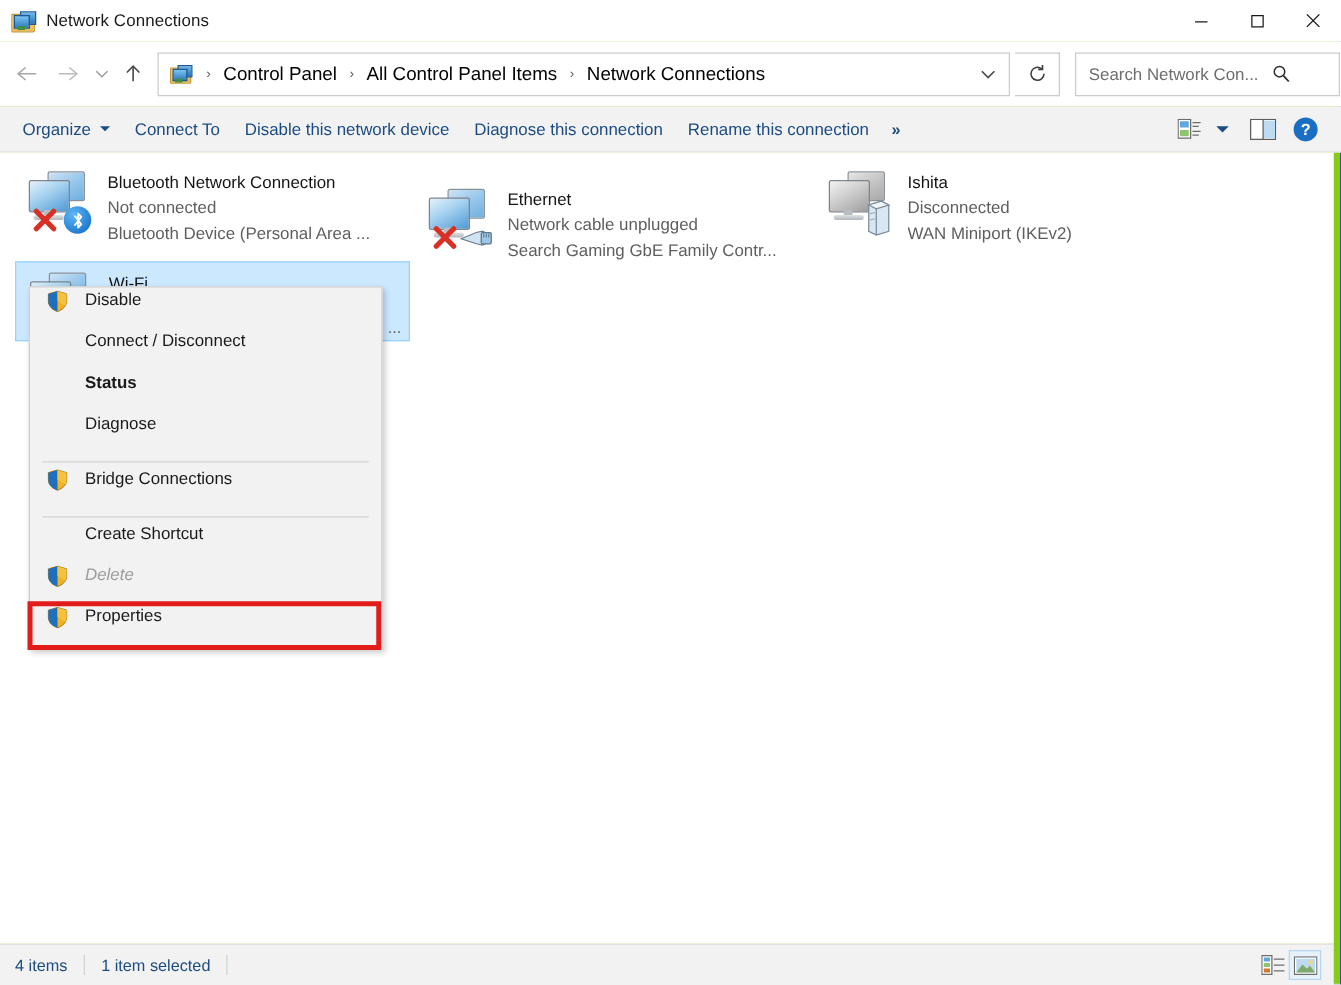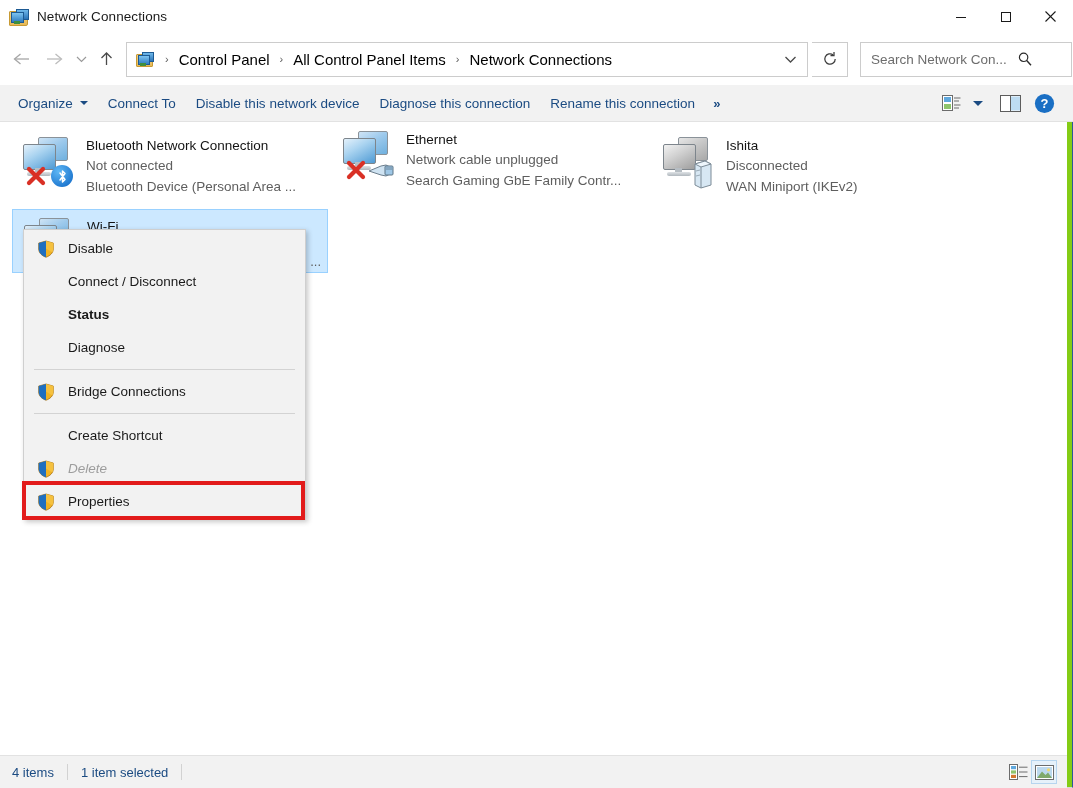--- a/index.html
+++ b/index.html
@@ -173,21 +173,21 @@
     position: absolute; left: 0; top: 122px;
     width: 1067px; height: 633px;
     background: #ffffff;
   }
   .conn {
     position: absolute; width: 316px; height: 64px;
     box-sizing: border-box;
     display: flex; align-items: flex-start;
   }
   #conn-0 { left: 12px;  top: 7px; }
-  #conn-1 { left: 332px; top: 1px; }
+  #conn-1 { left: 332px; top: 21px; }
   #conn-2 { left: 652px; top: 7px; }
   #conn-3 {
     left: 12px; top: 87px;
     background: #cce8ff; border: 1px solid #99d1ff;
   }
   .conn-icon { width: 68px; height: 56px; position: relative; flex: none; margin-top: 4px; margin-left: 6px;}
   .conn-text { margin-top: 7px; overflow: hidden; }
   .conn-name {
     font-size: 13.5px; color: #141414; white-space: nowrap;
     overflow: hidden; text-overflow: ellipsis; line-height: 19px;
@@ -236,21 +236,21 @@
   #ctxmenu {
     position: absolute; left: 23px; top: 229px;
     width: 281px;
     background: #f2f2f2;
     border: 1px solid #cfcfcf;
     box-shadow: 2px 2px 5px rgba(0,0,0,0.22);
     padding: 2px 0 1px 0;
     z-index: 50;
   }
   .mi {
-    height: 33px; display: flex; align-items: center;
+    height: 33px; display: flex; align-items: flex-start;
     font-size: 13.5px; color: #1a1a1a; padding-left: 0;
   }
   .mi.bold { font-weight: bold; }
   .mi.disabled { color: #9d9d9d; font-style: italic; }
   .mi-shield { width: 44px; display: flex; align-items: center; justify-content: center; flex: none; }
   .mi-noicon { width: 44px; flex: none; }
   .mi-sep { height: 1px; background: #d3d3d3; margin: 5px 10px 5px 10px; }
   #ctx-redbox {
     position: absolute; left: 22px; top: 481px;
     width: 283px; height: 39px;

